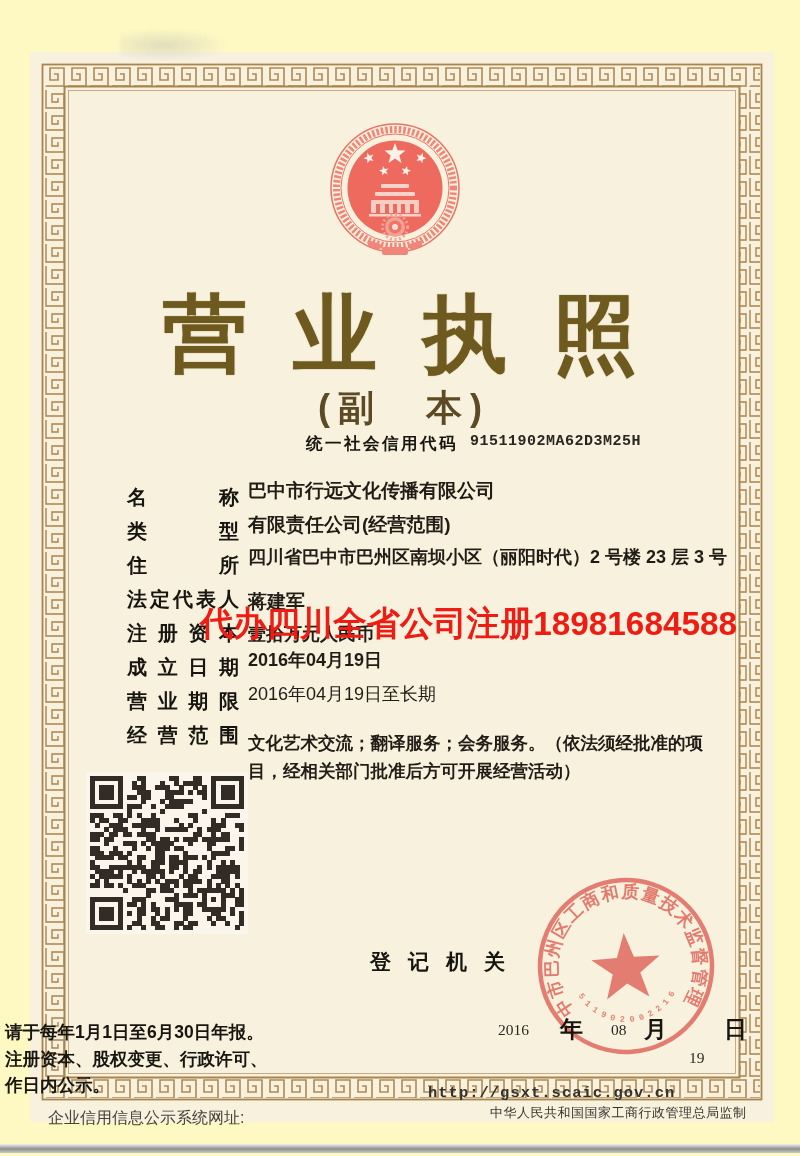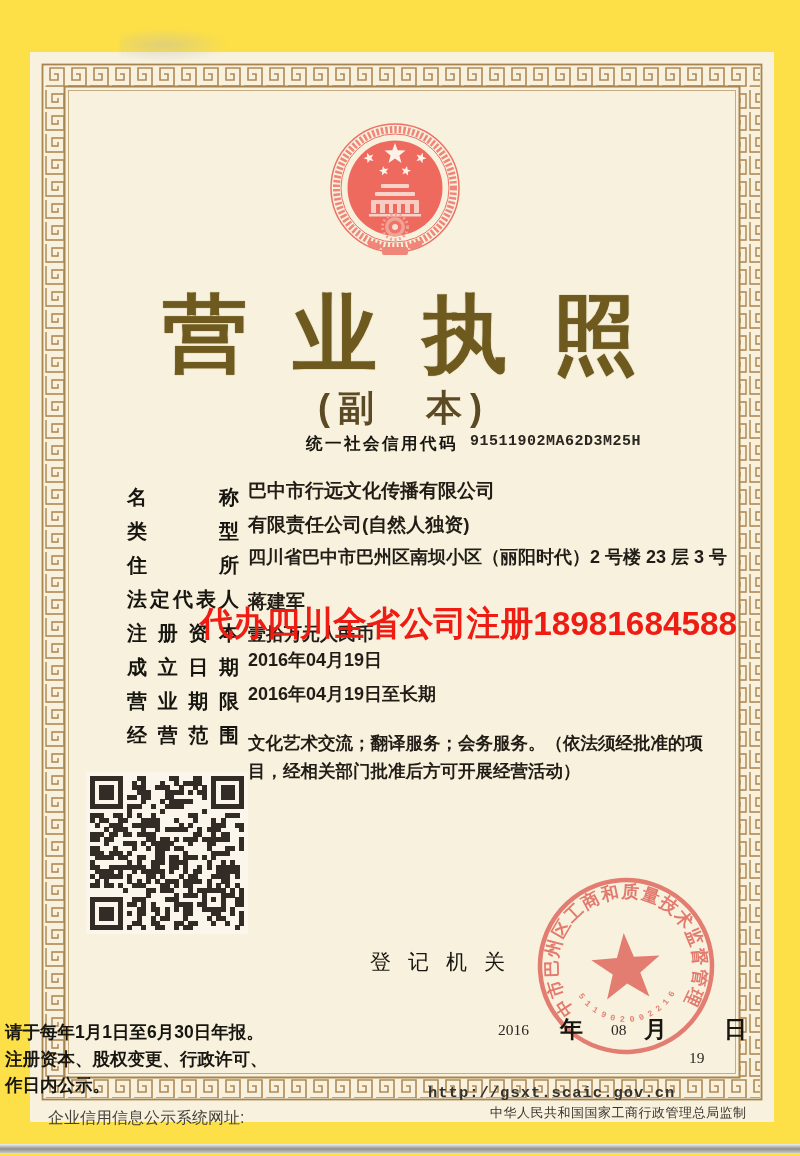--- a/index.html
+++ b/index.html
@@ -1,18 +1,18 @@
 <!DOCTYPE html>
 <html><head>
 <meta charset="utf-8">
 <style>
   html,body{margin:0;padding:0;background:#e9e7e2;}
   #page{
     position:relative; width:800px; height:1156px; margin:0 auto;
-    background:#fde047; overflow:hidden;
+    background:#fef9c3; overflow:hidden;
     font-family:"Liberation Sans", sans-serif;
     color:#1c1914;
   }
   
   #paper{
     position:absolute; left:30px; top:52px; width:744px; height:1070px;
     background:#f7f1dd;
   }
   #frame-svg{position:absolute; left:0; top:0; z-index:2;}
   
@@ -46,21 +46,21 @@
     position:absolute; left:200px; top:601px; z-index:6; white-space:nowrap;
     font-size:34px; font-weight:700; color:#ee1c12; letter-spacing:0px;
     transform:scaleX(0.98); transform-origin:left;
   }
   
   #qr{position:absolute; left:86px; top:772px; width:162px; height:162px; z-index:3;
       background:#faf6ec; padding:0;}
   #qr svg{display:block; margin:4px;}
   
   #registrar{position:absolute; left:370px; top:948px; z-index:3;
-    font-size:21px; font-weight:400; letter-spacing:17px; color:#17150f; white-space:nowrap;}
+    font-size:21px; font-weight:700; letter-spacing:17px; color:#17150f; white-space:nowrap;}
   .date-num{position:absolute; z-index:3; font-size:15.5px; font-weight:500; color:#2b2823; font-family:"Liberation Serif", serif;}
   .date-unit{position:absolute; z-index:5; font-size:23px; font-weight:700; color:#17150f;}
   
   #stamp{position:absolute; left:536px; top:876px; width:180px; height:180px; z-index:4;
     transform:rotate(-4deg); opacity:0.9;}
   
   #footer-left{
     position:absolute; left:5px; top:1019px; width:340px; z-index:5;
     font-size:17.5px; font-weight:600; line-height:26.5px; color:#17150f;
   }
@@ -138,36 +138,36 @@
 
   <div id="credit-line">
     <span id="credit-label">统一社会信用代码</span>
     <span id="credit-code">91511902MA62D3M25H</span>
   </div>
 
   <div class="field-label" style="top:484px">名称</div>
   <div class="field-value" style="top:478px">巴中市行远文化传播有限公司</div>
 
   <div class="field-label" style="top:518px">类型</div>
-  <div class="field-value" style="top:512px">有限责任公司(自然人独资)</div>
+  <div class="field-value" style="top:512px">有限责任公司(经营范围)</div>
 
   <div class="field-label" style="top:552px">住所</div>
   <div class="field-value small" style="top:545px">四川省巴中市巴州区南坝小区（丽阳时代）2 号楼 23 层 3 号</div>
 
   <div class="field-label" style="top:586px">法定代表人</div>
   <div class="field-value" style="top:589px">蒋建军</div>
 
   <div class="field-label" style="top:620px">注册资本</div>
   <div class="field-value small" style="top:622px">壹拾万元人民币</div>
 
   <div class="field-label" style="top:654px">成立日期</div>
   <div class="field-value small" style="top:648px; font-weight:700">2016年04月19日</div>
 
   <div class="field-label" style="top:688px">营业期限</div>
-  <div class="field-value small" style="top:682px; font-weight:700">2016年04月19日至长期</div>
+  <div class="field-value small" style="top:682px; font-weight:400">2016年04月19日至长期</div>
 
   <div class="field-label" style="top:722px">经营范围</div>
   <div class="field-value wrap" style="top:714px">文化艺术交流；翻译服务；会务服务。（依法须经批准的项目，经相关部门批准后方可开展经营活动）</div>
 
   <div id="watermark">代办四川全省公司注册18981684588</div>
 
   <div id="qr">
     <svg id="qr-svg" width="154" height="154" viewBox="0 0 33 33" shape-rendering="crispEdges">
         <rect x="0" y="0" width="1.05" height="1.05" fill="#332b26"></rect>
         <rect x="1" y="0" width="1.05" height="1.05" fill="#332b26"></rect>

